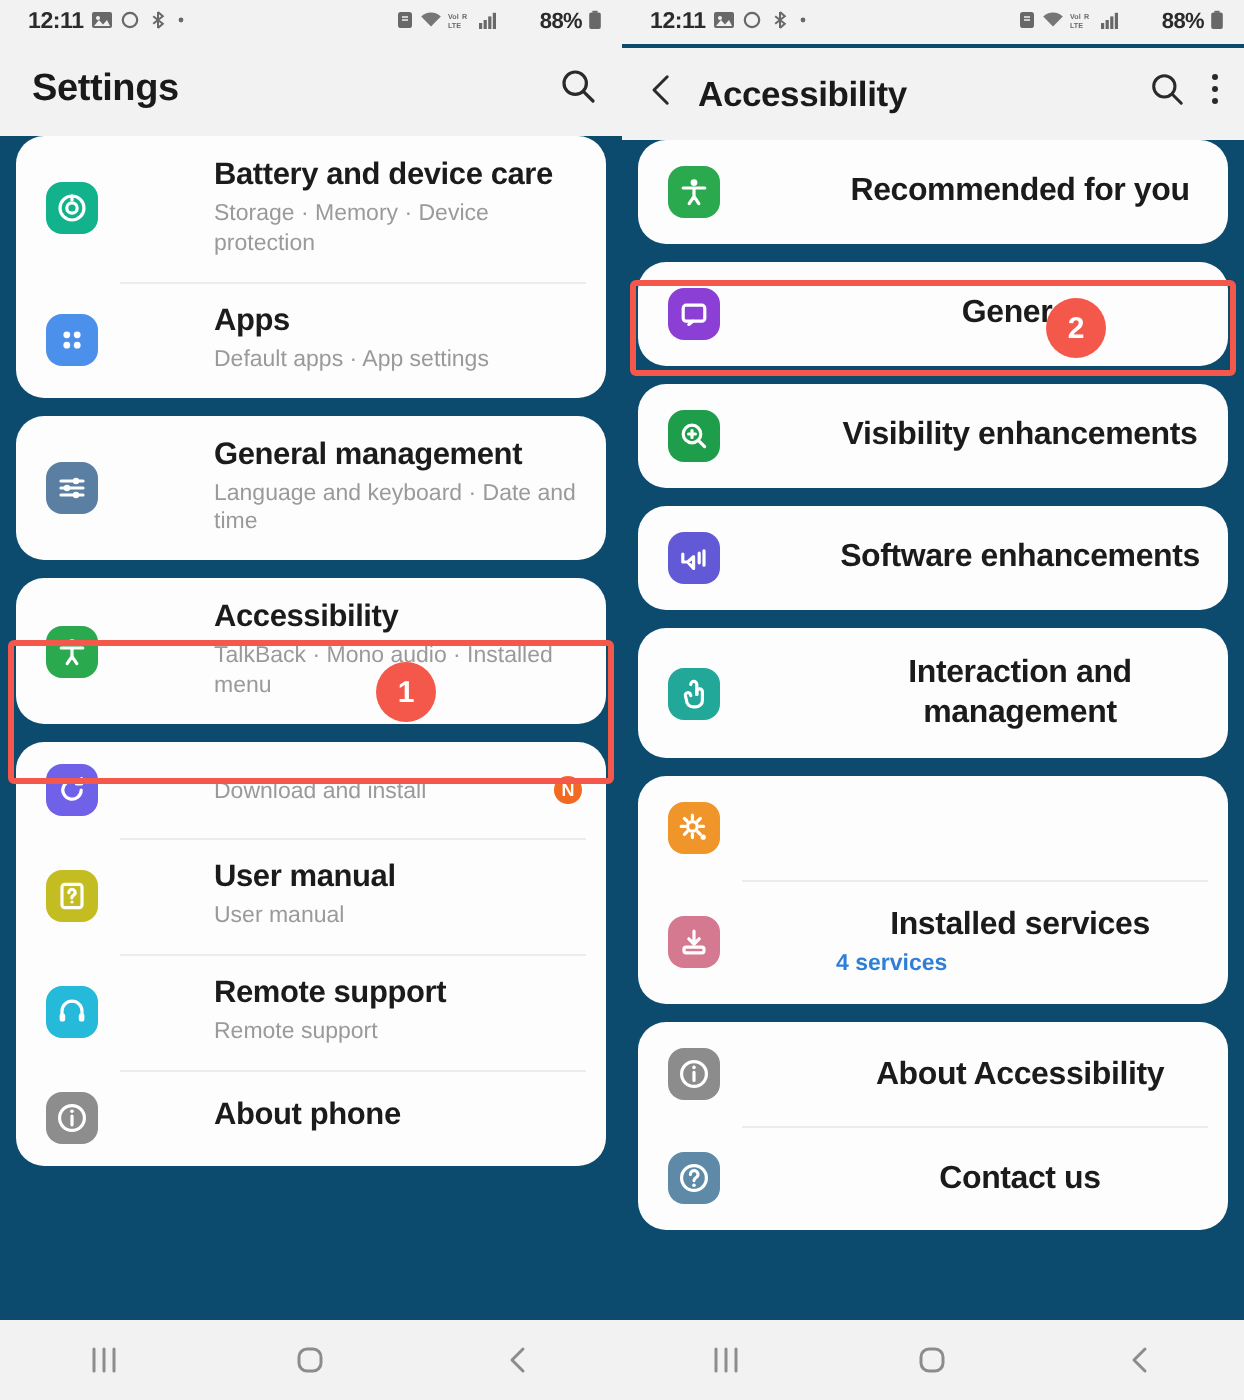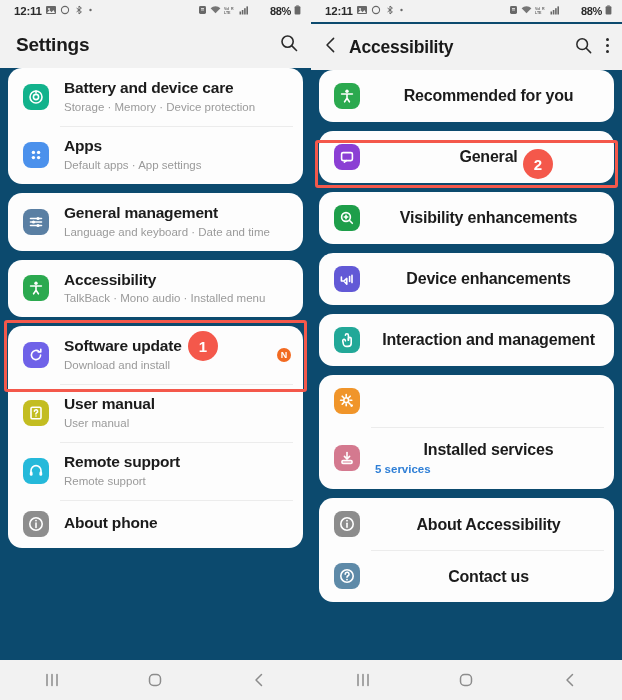--- a/index.html
+++ b/index.html
@@ -50,20 +50,21 @@
     background: #fdfdfd;
     border-radius: 14px;
     margin-bottom: 9px;
     overflow: hidden;
   }
   .row {
     display: flex; align-items: center;
     padding: 11px 12px;
     position: relative;
     min-height: 48px;
+    gap: 43px;
   }
   .row + .row::before {
     content: ""; position: absolute; left: 52px; right: 10px; top: 0;
     height: 1px; background: #ececec;
   }
   .icon-wrap { flex: 0 0 32px; display: flex; align-items: center; justify-content: center; margin-right: 12px; }
   .txt { flex: 1; min-width: 0; }
   .title { font-size: 15.5px; font-weight: bold; color: #1b1b1b; line-height: 1.22; letter-spacing: -0.2px; }
   .sub { font-size: 11.5px; color: #9a9a9a; line-height: 1.3; margin-top: 2px; }
   .sub.link { color: #2f7fd6; font-weight: bold; }
@@ -266,21 +267,20 @@
           <div class="row">
             <div class="icon-wrap">
               <div class="sq" style="background: rgb(111, 98, 232);">
                 <svg width="18" height="18" viewBox="0 0 18 18">
                   <path d="M13.6 9a4.6 4.6 0 11-1.5-3.4" fill="none" stroke="#fff" stroke-width="1.6" stroke-linecap="round" stroke-linejoin="round"></path>
                   <path d="M13.8 3.3v2.6h-2.6" fill="none" stroke="#fff" stroke-width="1.6" stroke-linecap="round" stroke-linejoin="round"></path>
                 </svg>
               </div>
             </div>
             <div class="txt">
-              <div class="title">Software update</div>
               <div class="sub">Download and install</div>
             </div>
             <div class="right-slot">
               <span class="badge-n">N</span>
             </div>
           </div>
           <div class="row">
             <div class="icon-wrap">
               <div class="sq" style="background: rgb(195, 189, 33);">
                 <svg width="18" height="18" viewBox="0 0 18 18">
@@ -489,21 +489,21 @@
           <div class="row">
             <div class="icon-wrap">
               <div class="sq" style="background: rgb(98, 89, 214);">
                 <svg width="18" height="18" viewBox="0 0 18 18">
                   <path d="M3.4 7v4h2.4l3-2.6v5.8L5.8 11" fill="none" stroke="#fff" stroke-width="1.6" stroke-linecap="round" stroke-linejoin="round"></path>
                   <path d="M11.6 6.6v4.8M14 5.4v7.2" fill="none" stroke="#fff" stroke-width="1.6" stroke-linecap="round" stroke-linejoin="round"></path>
                 </svg>
               </div>
             </div>
             <div class="txt">
-              <div class="title">Device enhancements</div>
+              <div class="title">Software enhancements</div>
             </div>
           </div>
         </div>
         <div class="card">
           <div class="row">
             <div class="icon-wrap">
               <div class="sq" style="background: rgb(34, 168, 152);">
                 <svg width="18" height="18" viewBox="0 0 18 18">
                   <path d="M7.4 4.2a1.5 1.5 0 013 0v5" fill="none" stroke="#fff" stroke-width="1.6" stroke-linecap="round" stroke-linejoin="round"></path>
                   <path d="M10.4 9.2V7.8a1.4 1.4 0 012.8 0v4.4a3.2 3.2 0 01-3.2 3.2H8.6A3.4 3.4 0 015.2 12l-.5-2.2a1.3 1.3 0 012.3-1l.4 1" fill="none" stroke="#fff" stroke-width="1.6" stroke-linecap="round" stroke-linejoin="round"></path>
@@ -532,21 +532,21 @@
               <div class="sq" style="background: rgb(212, 121, 143);">
                 <svg width="18" height="18" viewBox="0 0 18 18">
                   <path d="M9 3.6v6.2" fill="none" stroke="#fff" stroke-width="1.6" stroke-linecap="round" stroke-linejoin="round"></path>
                   <path d="M6.4 7.4L9 10l2.6-2.6" fill="none" stroke="#fff" stroke-width="1.6" stroke-linecap="round" stroke-linejoin="round"></path>
                   <rect x="4" y="11.6" width="10" height="2.8" rx="1" fill="none" stroke="#fff" stroke-width="1.6" stroke-linecap="round" stroke-linejoin="round"></rect>
                 </svg>
               </div>
             </div>
             <div class="txt">
               <div class="title">Installed services</div>
-              <div class="sub link">5 services</div>
+              <div class="sub link">4 services</div>
             </div>
           </div>
         </div>
         <div class="card">
           <div class="row">
             <div class="icon-wrap">
               <div class="sq" style="background: rgb(140, 140, 140);">
                 <svg width="18" height="18" viewBox="0 0 18 18">
                   <circle cx="9" cy="9" r="6.2" fill="none" stroke="#fff" stroke-width="1.6" stroke-linecap="round" stroke-linejoin="round"></circle>
                   <path d="M9 8.2v4" fill="none" stroke="#fff" stroke-width="1.6" stroke-linecap="round" stroke-linejoin="round"></path>

